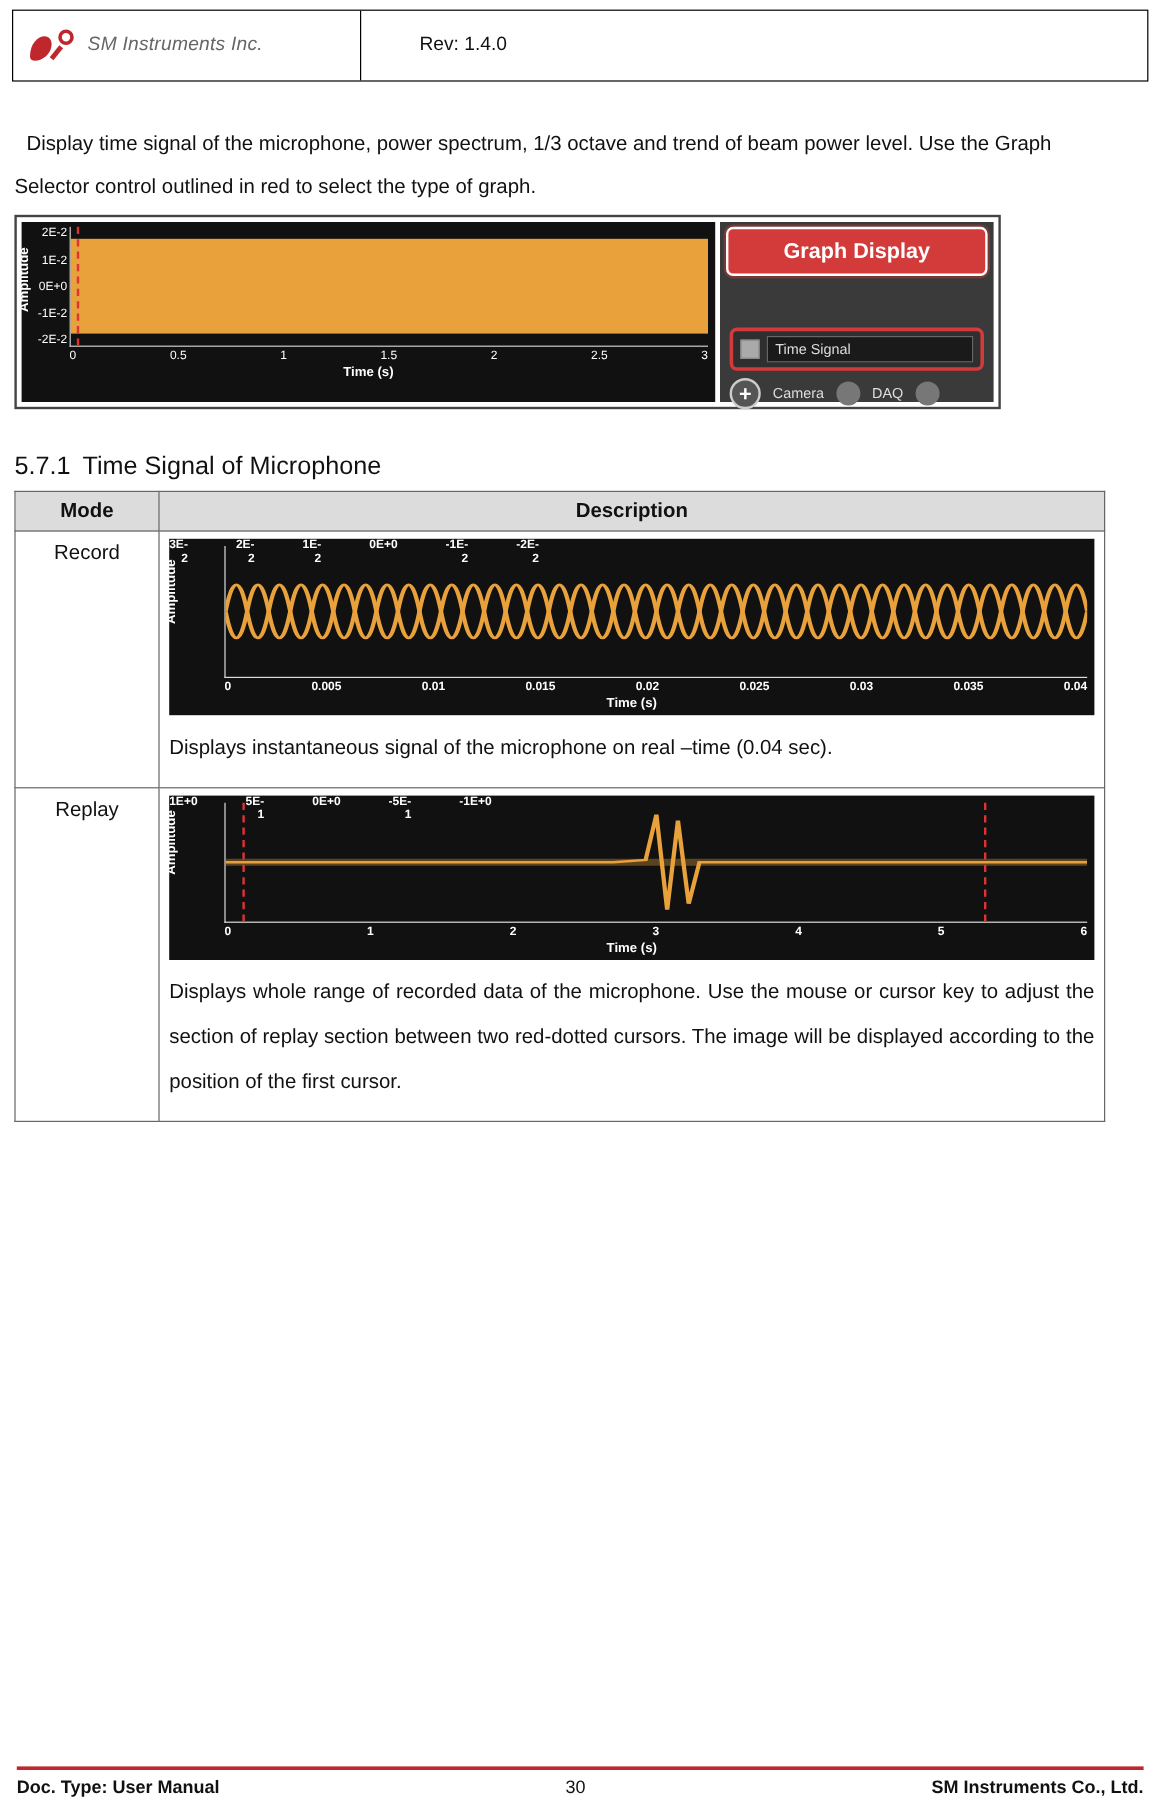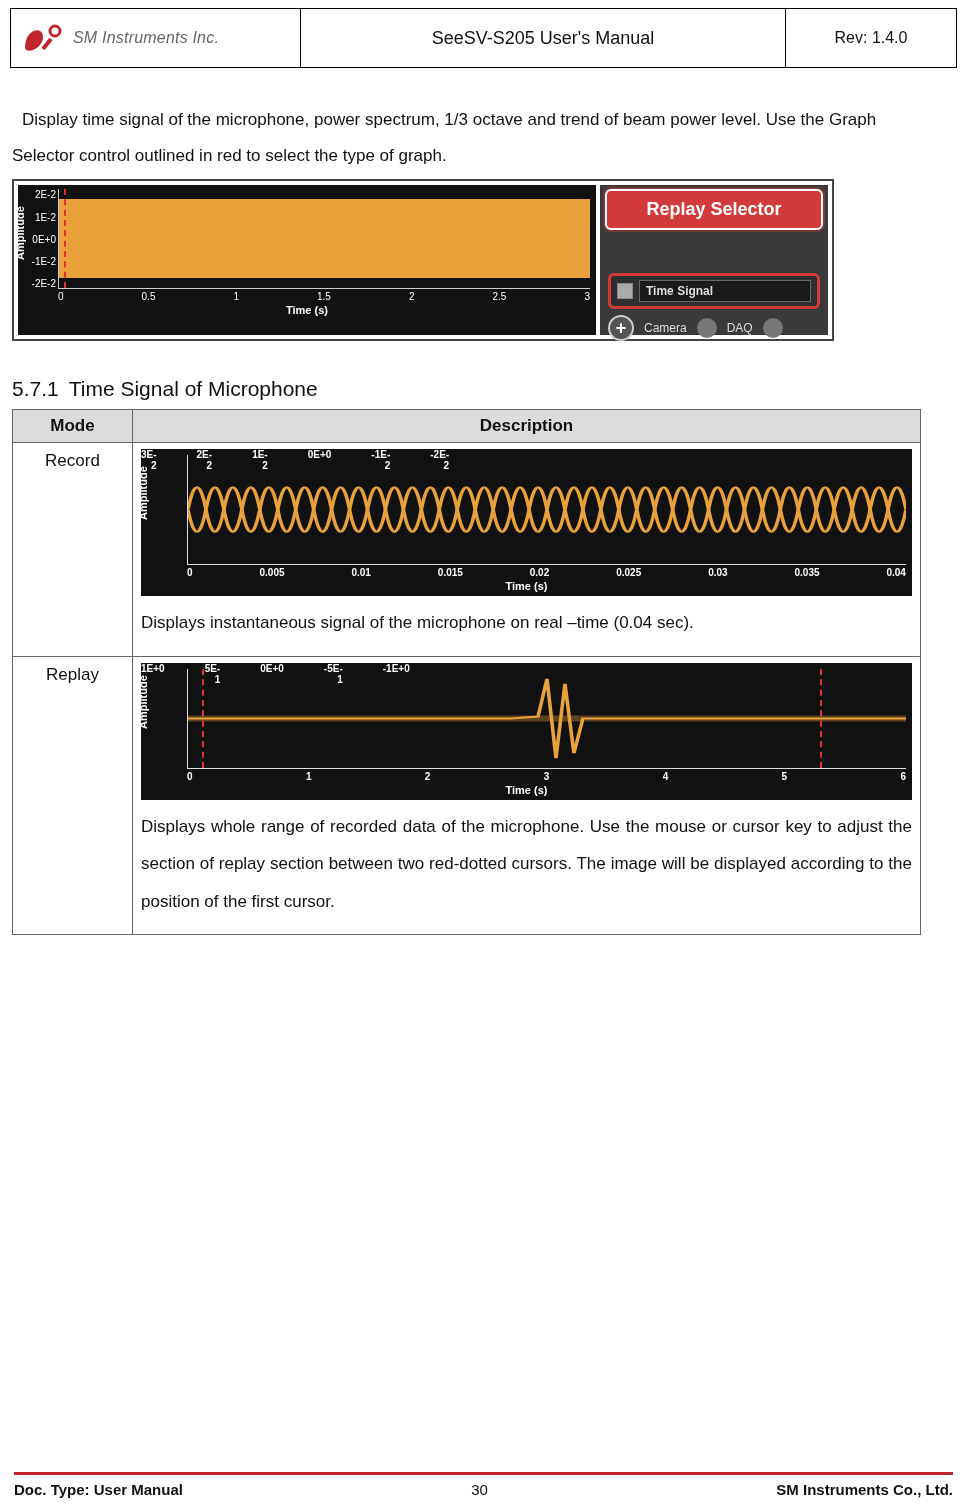--- a/index.html
+++ b/index.html
@@ -134,21 +134,20 @@
     box-shadow: 0 0 0 2px rgba(211,58,58,.4);
     z-index: 3;
   }
   .selector-box {
     margin-top: 42px;
     border: 3px solid #d33a3a;
     border-radius: 6px;
     padding: 4px 6px;
     display: flex; align-items: center; gap: 6px;
     background: #2f2f2f;
-    font-weight: bold;
   }
   .selector-box .sel-icon {
     width: 16px; height: 16px; background:#aaa; border:1px solid #888;
   }
   .selector-box .sel-field {
     flex:1; background:#1a1a1a; border:1px solid #666; color:#ddd;
     font-size:12px; padding:3px 6px;
   }
   .bottom-ctrl {
     margin-top: auto;
@@ -277,21 +276,20 @@
     <div class="hdr-cell hdr-logo">
       <div class="logo-wrap">
         <svg width="48" height="34" viewBox="0 0 48 34">
           <path d="M4 26 C4 8 22 4 22 16 C22 28 4 34 4 26 Z" fill="#c0272d"></path>
           <circle cx="34" cy="10" r="5" fill="none" stroke="#c0272d" stroke-width="3"></circle>
           <path d="M22 28 L30 18" stroke="#c0272d" stroke-width="4" fill="none"></path>
         </svg>
         <span class="logo-text">SM Instruments Inc.</span>
       </div>
     </div>
-    <div class="hdr-cell hdr-title">SeeSV-S205 User's Manual</div>
     <div class="hdr-cell hdr-rev">Rev: 1.4.0</div>
   </div>
 
   <div class="body">
 
 
     <p class="para indent">Display time signal of the microphone, power spectrum, 1/3 octave and trend of beam power level. Use the Graph Selector control outlined in red to select the type of graph.</p>
 
     <div class="fig1-wrap">
       <div class="fig1-graph">
@@ -315,21 +313,21 @@
           <span>1</span>
           <span>1.5</span>
           <span>2</span>
           <span>2.5</span>
           <span>3</span>
         </div>
         <div class="xlabel">Time (s)</div>
       </div>
 
       <div class="fig1-side">
-        <div class="callout">Replay Selector</div>
+        <div class="callout">Graph Display</div>
         <div class="side-row">
           <span>Low Cutoff</span>
           <span class="val">200</span>
         </div>
         <div class="side-row">
           <span>High Cutoff</span>
           <span class="val">4050</span>
         </div>
         <div class="selector-box">
           <span class="sel-icon"></span>

